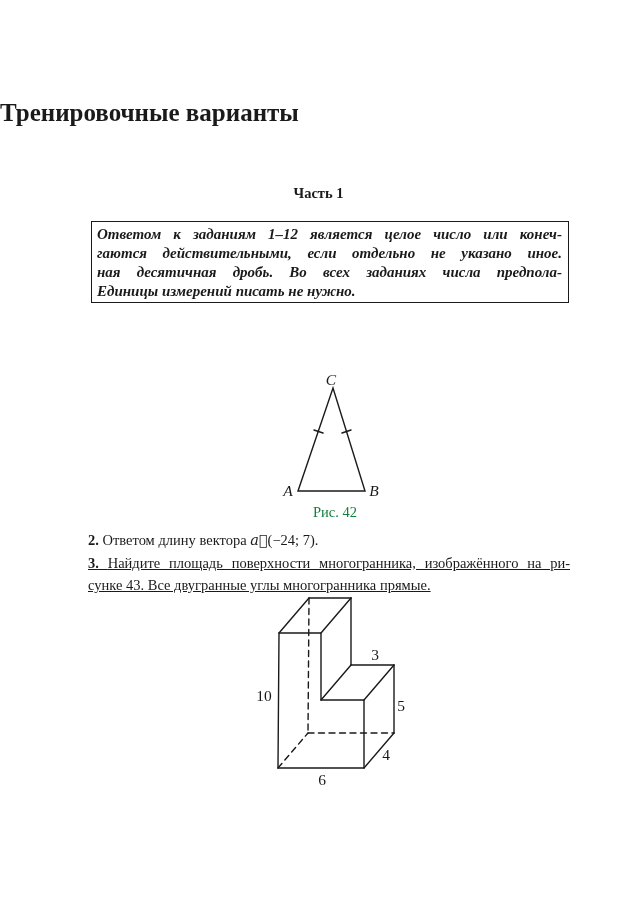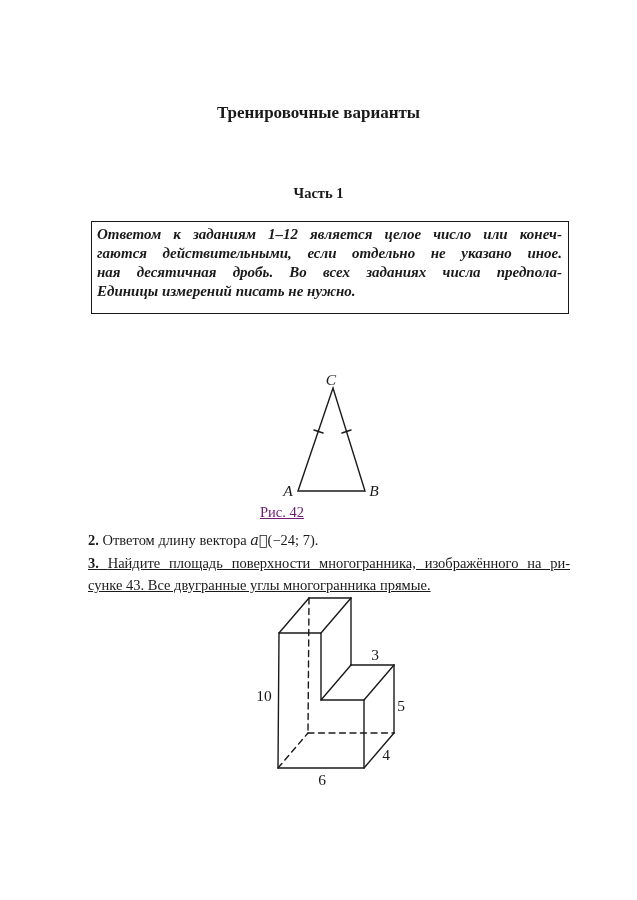--- a/index.html
+++ b/index.html
@@ -10,38 +10,38 @@
     height: 900px;
     background: #ffffff;
     color: #1a1a1a;
     font-family: "Liberation Serif", "DejaVu Serif", serif;
     overflow: hidden;
   }
   .abs { position: absolute; }
 
   #title {
     top: 100px; left: 0; width: 100%;
-    text-align: center;
-    font-size: 17px; line-height: 26px; font-weight: bold;
+    text-align: left;
+    font-size: 25px; line-height: 26px; font-weight: bold;
   }
   #variant-heading {
     top: 154px; left: 0; width: 100%;
     text-align: center;
     font-size: 17px; line-height: 20px; font-weight: bold;
   }
   #part-heading {
     top: 185px; left: 0; width: 100%;
     text-align: center;
     font-size: 14.5px; line-height: 17px; font-weight: bold;
   }
 
   #instruction-box {
     left: 91px; top: 221px; width: 478px;
     border: 1.5px solid #1a1a1a;
-    padding: 3px 6px 12px 5px;
+    padding: 3px 6px 1px 5px;
     font-weight: bold; font-style: italic;
     font-size: 15px; line-height: 19px;
   }
   .jline { text-align: justify; text-align-last: justify; }
   .lline { text-align: left; }
 
   .problem {
     left: 88px; width: 482px;
     font-size: 14.5px; line-height: 22.3px;
   }
@@ -49,21 +49,21 @@
   #problem2 { top: 529px; }
   #problem3 { top: 552px; text-decoration: underline; }
   .pnum { font-weight: bold; }
   .vec { font-style: italic; font-family: "DejaVu Serif", serif; }
 
   .figure { text-align: center; }
   #figure42 { left: 260px; top: 372px; width: 150px; }
   #figure43 { left: 240px; top: 590px; width: 200px; }
   .fig-caption {
     font-size: 14.5px; line-height: 20px;
-    text-align: left; color: #701a75; text-decoration: underline;
+    text-align: center; color: #15803d;
   }
   #figure42 .fig-caption { margin-top: 2px; }
   #figure43 .fig-caption { margin-top: 0px; }
 
   svg { display: block; }
   .edge { stroke: #1a1a1a; stroke-width: 1.4; fill: none; stroke-linecap: round; }
   .edge-hidden { stroke-dasharray: 6 4.5; }
   .fig-label {
     font-family: "Liberation Serif", "DejaVu Serif", serif;
     font-size: 15.5px; fill: #1a1a1a;

